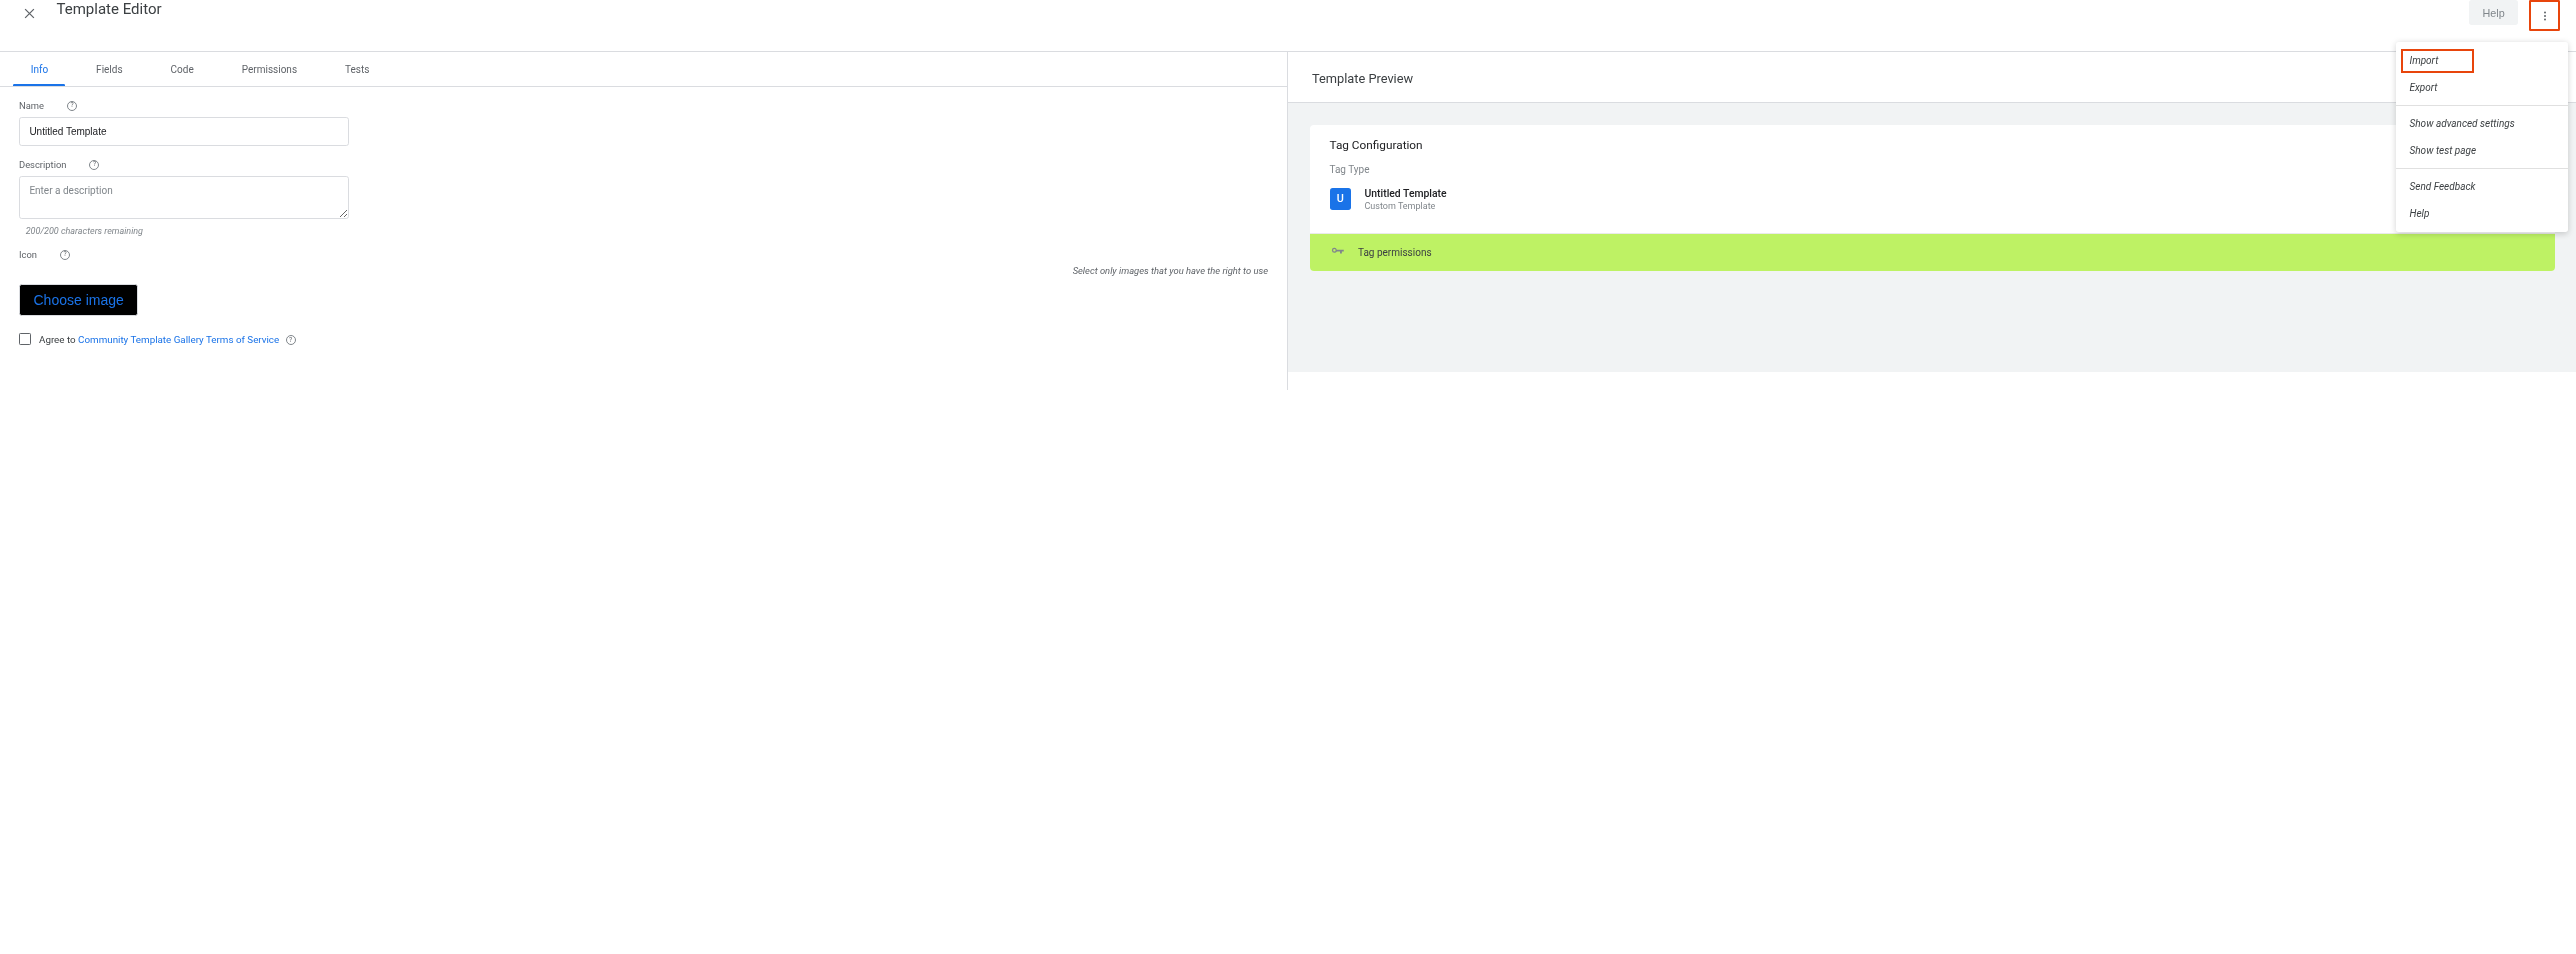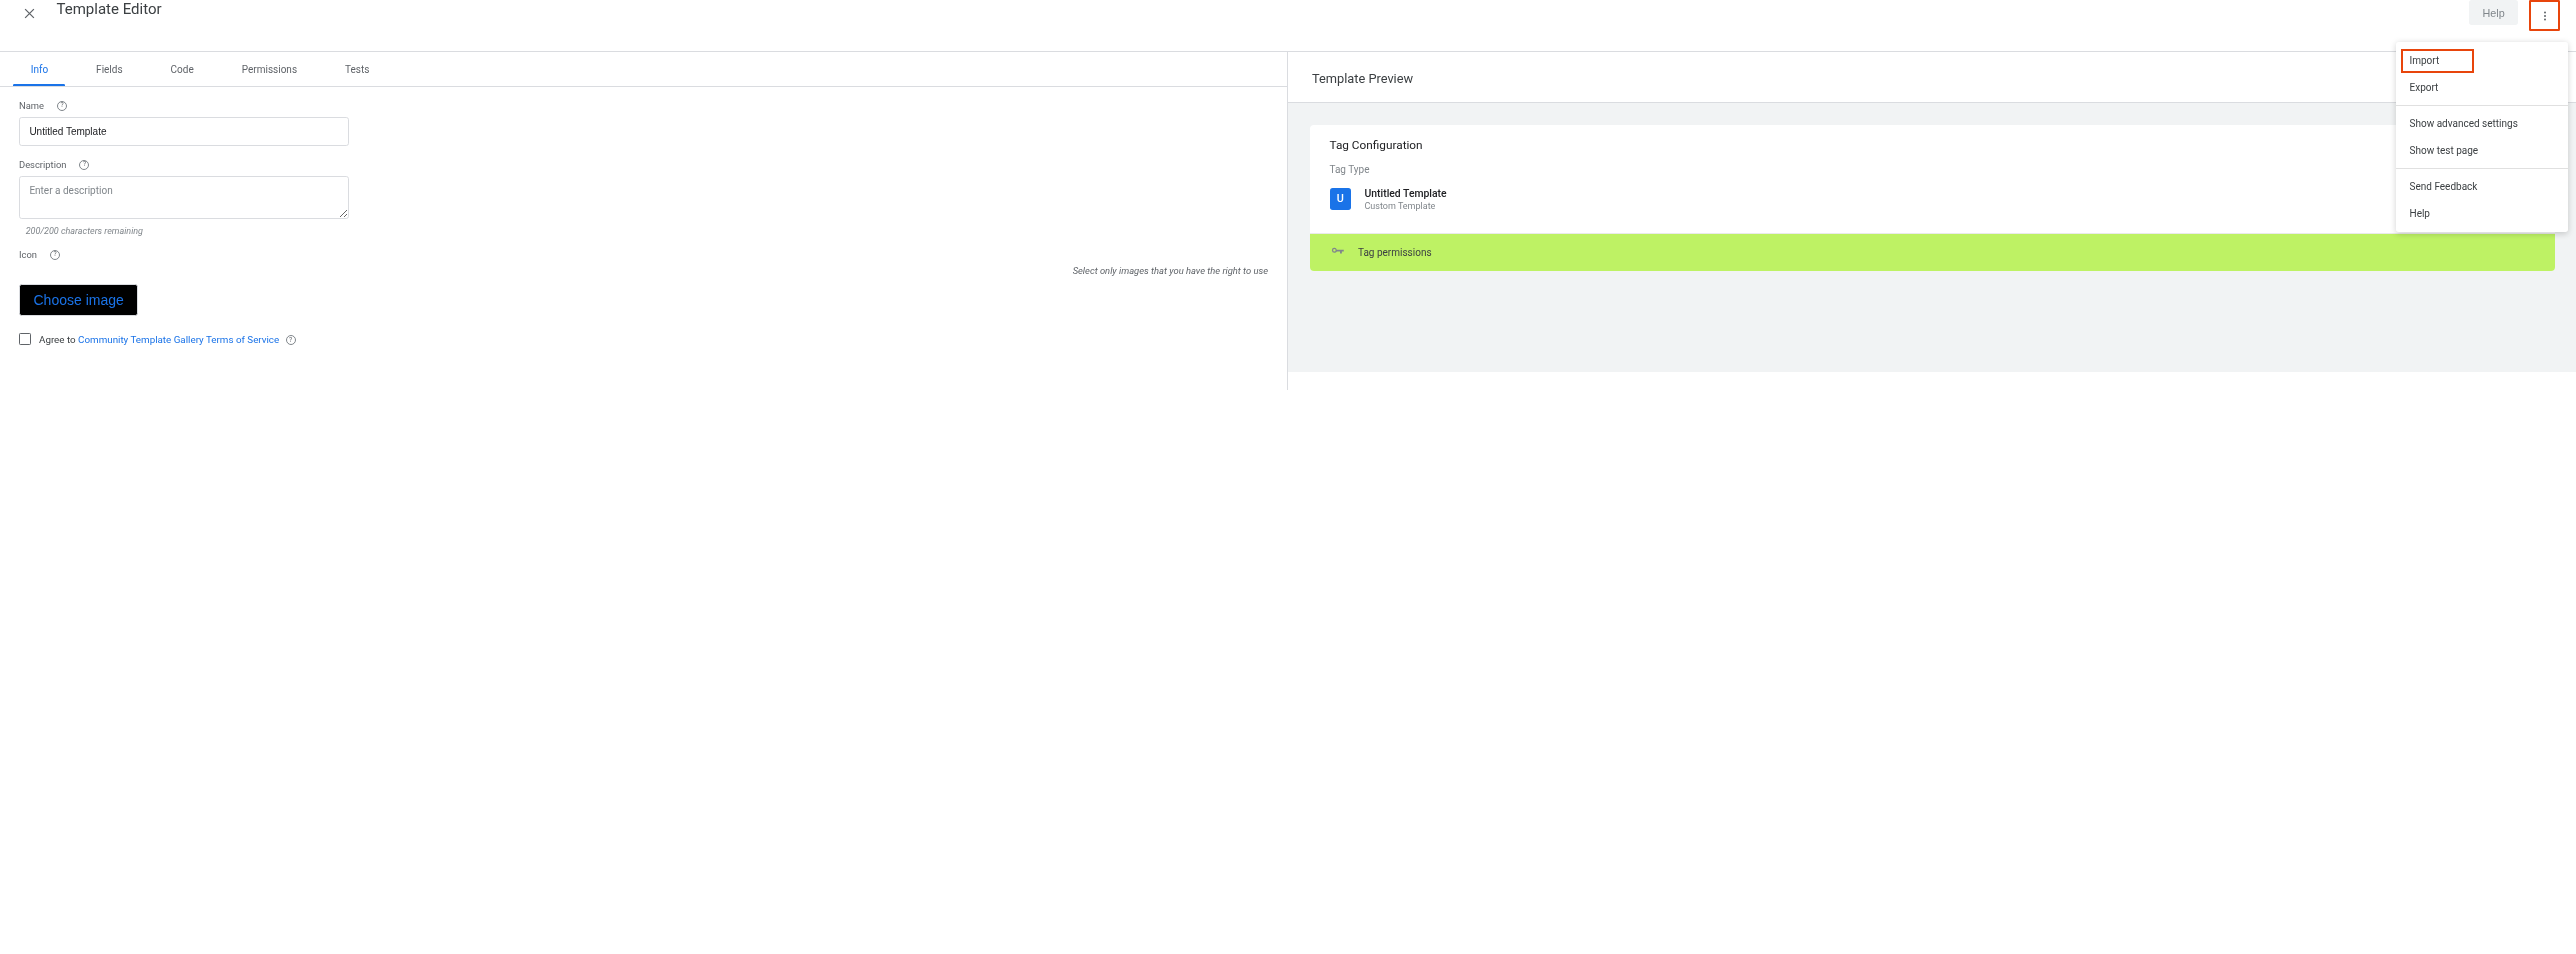--- a/index.html
+++ b/index.html
@@ -112,21 +112,21 @@
       border-radius: 1.3px 1.3px 0 0;
     }
 
     
     .form-area {
       padding: 13.5px 19px;
     }
     .field-label {
       display: flex;
       align-items: center;
-      gap: 13px;
+      gap: 23px;
       font-size: 9.4px;
       color: #5f6368;
       margin-bottom: 5.4px;
     }
     .help-icon {
       width: 10px;
       height: 10px;
       border: 1px solid #80868b;
       border-radius: 50%;
       display: inline-flex;
@@ -271,20 +271,21 @@
     .menu {
       position: absolute;
       top: 42px;
       right: 8px;
       width: 172px;
       background: #fff;
       border-radius: 2.7px;
       box-shadow: 0 1.3px 6.7px rgba(0,0,0,0.18);
       padding: 5.4px 0;
       z-index: 100;
+      font-style: italic;
     }
     .menu-item {
       padding: 8px 13.5px;
       font-size: 10px;
       color: #3c4043;
       cursor: pointer;
     }
     .menu-divider {
       height: 0.7px;
       background: #e0e0e0;

